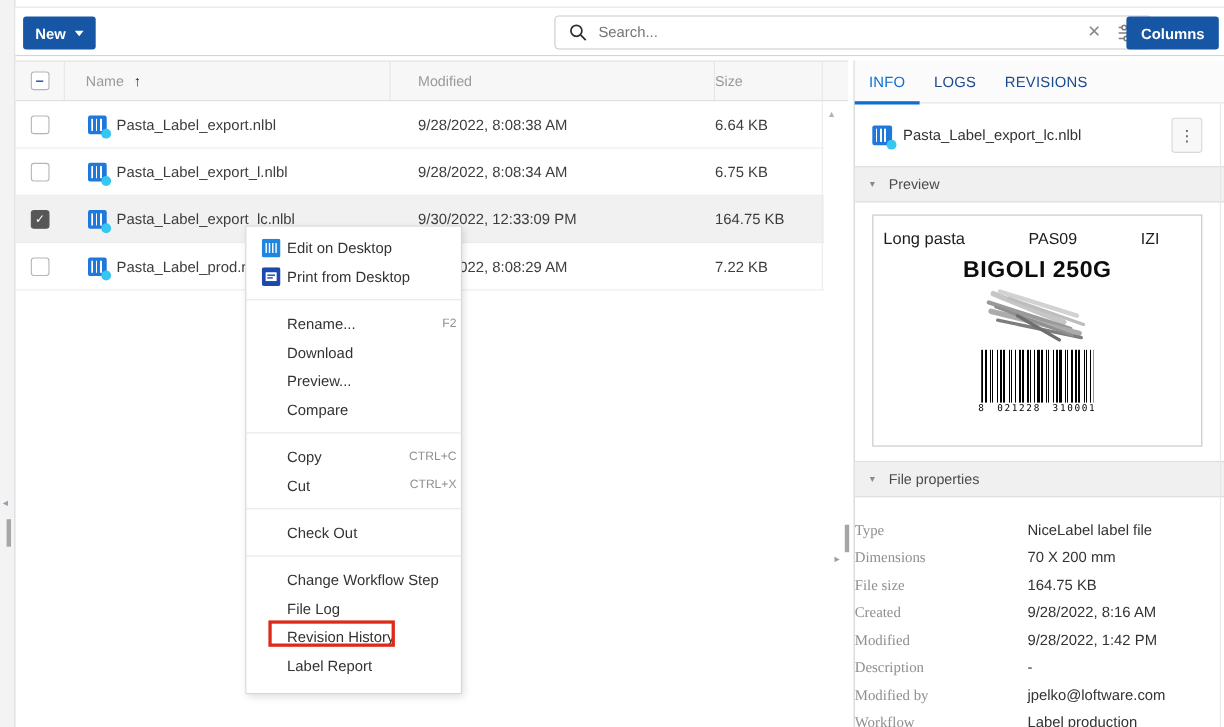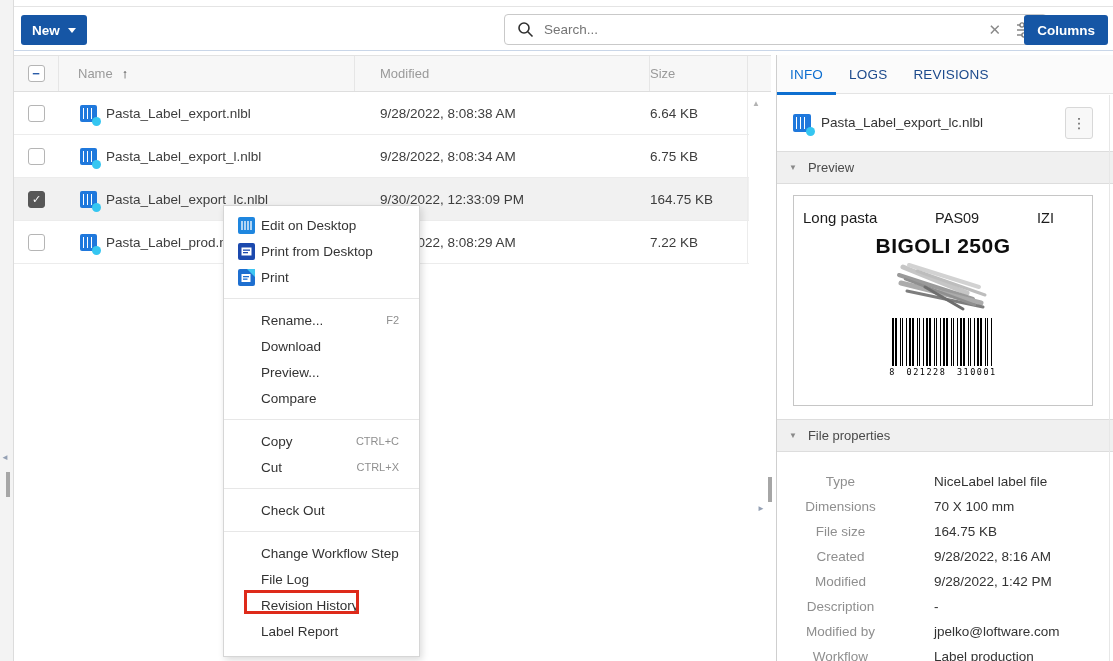--- a/index.html
+++ b/index.html
@@ -65,21 +65,21 @@
   
   .split-bar-r { position:absolute; left:768px; top:477px; width:4px; height:25px; background:#a6a6a6; z-index:5; }
   .split-arrow-r { position:absolute; left:757px; top:504px; font-size:8px; color:#94a0b4; z-index:5; }
 
   
   .context-menu { position:absolute; left:223px; top:205px; width:197px; background:#fff;
                   border:1px solid #d6d6d6; box-shadow:2px 3px 7px rgba(0,0,0,.14);
                   padding:6px 0 12px; z-index:40; font-size:13.5px; color:#333; }
   .mi { position:relative; height:26px; display:flex; align-items:center; padding-left:37px; cursor:pointer; }
   .mi-icon { position:absolute; left:14px; width:17px; height:17px; display:flex; }
-  .sc { margin-left:auto; padding-right:20px; font-size:11px; color:#8f8f8f;text-align:right; }
+  .sc { margin-left:auto; padding-right:4px; font-size:11px; color:#8f8f8f;text-align:right; }
   .msep { border-top:1px solid #e7e7e7; margin:8px 0; }
   .hl-box { position:absolute; left:20px; top:-2px; width:115px; height:24px;
             border:3px solid #de2a1a; pointer-events:none; }
 
   
   .panel { position:absolute; left:776px; top:55px; right:0; bottom:0;
            border-left:1px solid #cfcfcf; background:#fff; }
   .tabs { height:39px; display:flex; background:#fbfbfb; border-bottom:1px solid #e4e4e4; }
   .tab { padding:0 13px; height:39px; line-height:39px; font-size:13.5px; color:#1c4a8c;
          position:relative; cursor:pointer; letter-spacing:.2px; }
@@ -107,21 +107,21 @@
                 color:#0d0d0d; letter-spacing:.5px; }
   .pasta { display:block; margin:3px auto 0; }
   .barcode { width:102px; height:48px; margin:1px auto 0;
              background:repeating-linear-gradient(90deg,#000 0 2px,#fff 2px 3px,#000 3px 5px,#fff 5px 8px,
                         #000 8px 9px,#fff 9px 10px,#000 10px 11px,#fff 11px 14px,#000 14px 15px,#fff 15px 17px); }
   .bdigits { text-align:center; font-family:"DejaVu Sans Mono", monospace; font-size:8.5px;
              letter-spacing:1.5px; word-spacing:4px; color:#000; margin-top:1px; }
 
   .props { padding-top:17px; font-size:13.5px; }
   .prow { display:flex; height:25px; align-items:center; }
-  .plabel { width:127px; text-align:center; color:#8f8f8f; }
+  .plabel { width:127px; text-align:left; color:#8f8f8f;font-family:Liberation Serif, serif; }
   .pvalue { margin-left:30px; color:#333; }
 </style>
 </head>
 <body>
 
 <div class="app">
 
   <div class="left-rail">
     <span class="rail-arrow">◄</span>
     <span class="rail-bar"></span>
@@ -286,32 +286,20 @@
       <span class="mi-icon">
         <svg width="17" height="17" viewBox="0 0 17 17">
             <rect width="17" height="17" rx="2" fill="#1b49ae"></rect>
           <rect x="3.5" y="4.5" width="10" height="8" fill="#fff"></rect>
             <rect x="5" y="6.5" width="7" height="1.3" fill="#1b49ae"></rect>
             <rect x="5" y="9" width="5" height="1.3" fill="#1b49ae"></rect>
           </svg>
       </span>
       <span>Print from Desktop</span>
     </div>
-    <div class="mi">
-      <span class="mi-icon">
-        <svg width="17" height="17" viewBox="0 0 17 17">
-            <rect width="17" height="17" rx="2" fill="#1e6fd0"></rect>
-          <polygon points="9,0 17,0 17,8" fill="#3fc6f2"></polygon>
-            <rect x="3.5" y="5" width="9" height="8" fill="#fff"></rect>
-            <rect x="5" y="7" width="6" height="1.3" fill="#1e6fd0"></rect>
-            <rect x="5" y="9.5" width="4.5" height="1.3" fill="#1e6fd0"></rect>
-          </svg>
-      </span>
-      <span>Print</span>
-    </div>
     <div class="msep"></div>
     <div class="mi">
       <span>Rename...</span>
       <span class="sc">F2</span>
     </div>
     <div class="mi">
         <span>Download</span>
       </div>
     <div class="mi">
         <span>Preview...</span>
@@ -400,21 +388,21 @@
       <span>File properties</span>
     </div>
 
     <div class="props">
       <div class="prow">
           <span class="plabel">Type</span>
           <span class="pvalue">NiceLabel label file</span>
         </div>
       <div class="prow">
           <span class="plabel">Dimensions</span>
-          <span class="pvalue">70 X 100 mm</span>
+          <span class="pvalue">70 X 200 mm</span>
         </div>
       <div class="prow">
           <span class="plabel">File size</span>
           <span class="pvalue">164.75 KB</span>
         </div>
       <div class="prow">
           <span class="plabel">Created</span>
           <span class="pvalue">9/28/2022, 8:16 AM</span>
         </div>
       <div class="prow">

